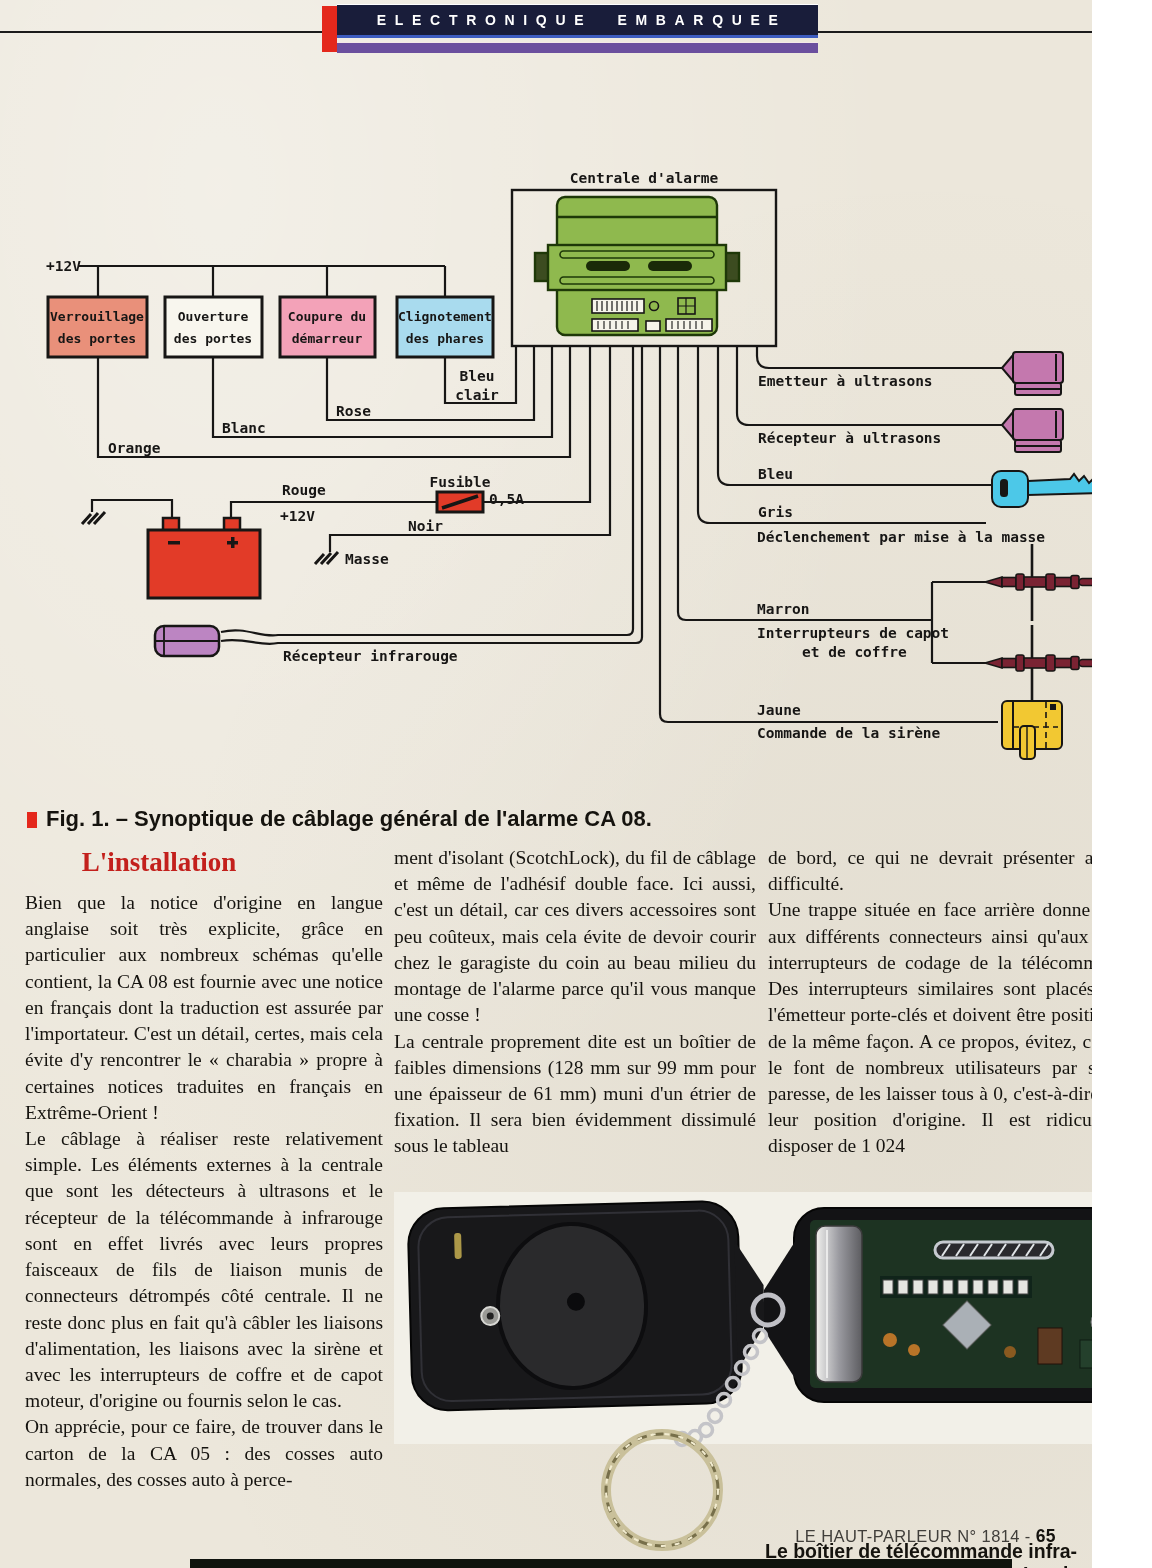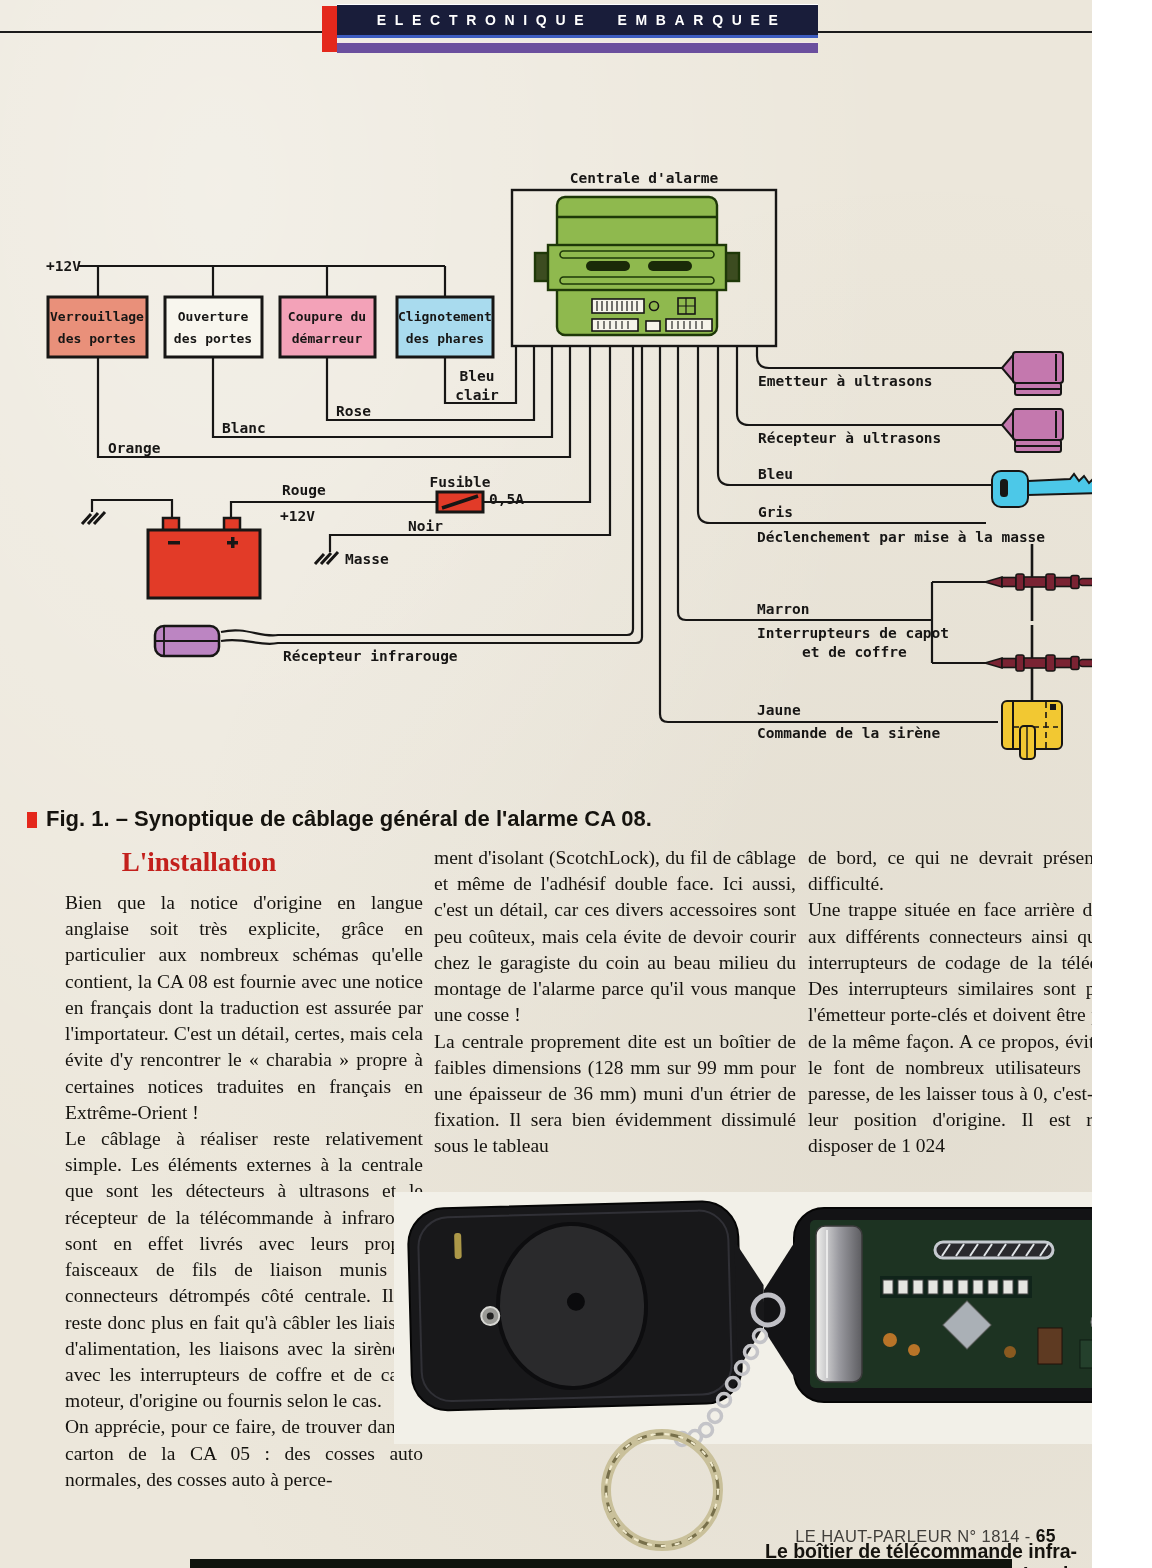--- a/index.html
+++ b/index.html
@@ -19,21 +19,21 @@
     font-family:"Liberation Sans",sans-serif;padding-left:.6em;}
   #banner-purple{left:337px;top:42px;width:481px;height:10px;background:#6b4f9e;border-top:1px solid #f4e8e8;}
   
   .dlabel{font:bold 14.5px "DejaVu Sans Mono", monospace;fill:#171615;}
   .dsmall{font:bold 13px "DejaVu Sans Mono", monospace;fill:#171615;}
   .wire{stroke:#171615;stroke-width:2.2;fill:none;}
   .outline{stroke:#171615;stroke-width:2.4;fill:none;}
   
   #fig-caption{left:27px;top:806px;width:700px;font-weight:bold;font-size:22px;color:#15130e;}
   #fig-caption .redsq{display:inline-block;width:10px;height:16px;background:#e4281c;margin-right:9px;vertical-align:-2px;}
-  .col{position:absolute;top:845px;font-family:"Liberation Serif", serif;margin-left:40px;}
+  .col{position:absolute;top:845px;font-family:"Liberation Serif", serif;}
   .col p{margin:0;text-align:justify;font-size:19.5px;line-height:1.345;color:#15130f;}
   #col1{left:25px;width:358px;}
   #col2{left:394px;width:362px;}
   #col3{left:768px;width:372px;}
   #installation-heading{font-family:"Liberation Serif",serif;font-weight:bold;font-size:27px;
     color:#c3201c;text-align:center;margin:2px 90px 12px 0;}
   #photo-caption{left:765px;top:1540px;width:338px;font-weight:bold;font-size:19.5px;
     line-height:1.2;color:#15130e;}
   #caption-redbar{left:1104px;top:1452px;width:14px;height:70px;background:#e4281c;}
   #footer{right:36px;top:1526px;font-size:16.5px;color:#403e3a;letter-spacing:.4px;}
@@ -231,21 +231,21 @@
   </div>
 
   <div class="col" id="col1">
     <div id="installation-heading">L'installation</div>
     <p>Bien que la notice d'origine en langue anglaise soit très explicite, grâce en particulier aux nombreux schémas qu'elle contient, la CA 08 est fournie avec une notice en français dont la traduction est assurée par l'importateur. C'est un détail, certes, mais cela évite d'y rencontrer le « charabia » propre à certaines notices traduites en français en Extrême-Orient !</p>
     <p>Le câblage à réaliser reste relativement simple. Les éléments externes à la centrale que sont les détecteurs à ultrasons et le récepteur de la télécommande à infrarouge sont en effet livrés avec leurs propres faisceaux de fils de liaison munis de connecteurs détrompés côté centrale. Il ne reste donc plus en fait qu'à câbler les liaisons d'alimentation, les liaisons avec la sirène et avec les interrupteurs de coffre et de capot moteur, d'origine ou fournis selon le cas.</p>
     <p>On apprécie, pour ce faire, de trouver dans le carton de la CA 05 : des cosses auto normales, des cosses auto à perce-</p>
   </div>
   <div class="col" id="col2">
     <p>ment d'isolant (ScotchLock), du fil de câblage et même de l'adhésif double face. Ici aussi, c'est un détail, car ces divers accessoires sont peu coûteux, mais cela évite de devoir courir chez le garagiste du coin au beau milieu du montage de l'alarme parce qu'il vous manque une cosse !</p>
-    <p>La centrale proprement dite est un boîtier de faibles dimensions (128 mm sur 99 mm pour une épaisseur de 36 mm) muni d'un étrier de fixation. Il sera bien évidemment dissimulé sous le tableau</p>
+    <p>La centrale proprement dite est un boîtier de faibles dimensions (128 mm sur 99 mm pour une épaisseur de 61 mm) muni d'un étrier de fixation. Il sera bien évidemment dissimulé sous le tableau</p>
   </div>
   <div class="col" id="col3">
     <p>de bord, ce qui ne devrait présenter aucune difficulté.</p>
     <p>Une trappe située en face arrière donne accès aux différents connecteurs ainsi qu'aux mini-interrupteurs de codage de la télécommande. Des interrupteurs similaires sont placés dans l'émetteur porte-clés et doivent être positionnés de la même façon. A ce propos, évitez, comme le font de nombreux utilisateurs par simple paresse, de les laisser tous à 0, c'est-à-dire dans leur position d'origine. Il est ridicule de disposer de 1&nbsp;024</p>
   </div>
 
   <svg class="abs" style="left:390px;top:1190px" width="762" height="375" viewBox="0 0 762 375">
     <defs>
       <linearGradient id="batt" x1="0" y1="0" x2="1" y2="0">
         <stop offset="0" stop-color="#f0f0ee"></stop>

